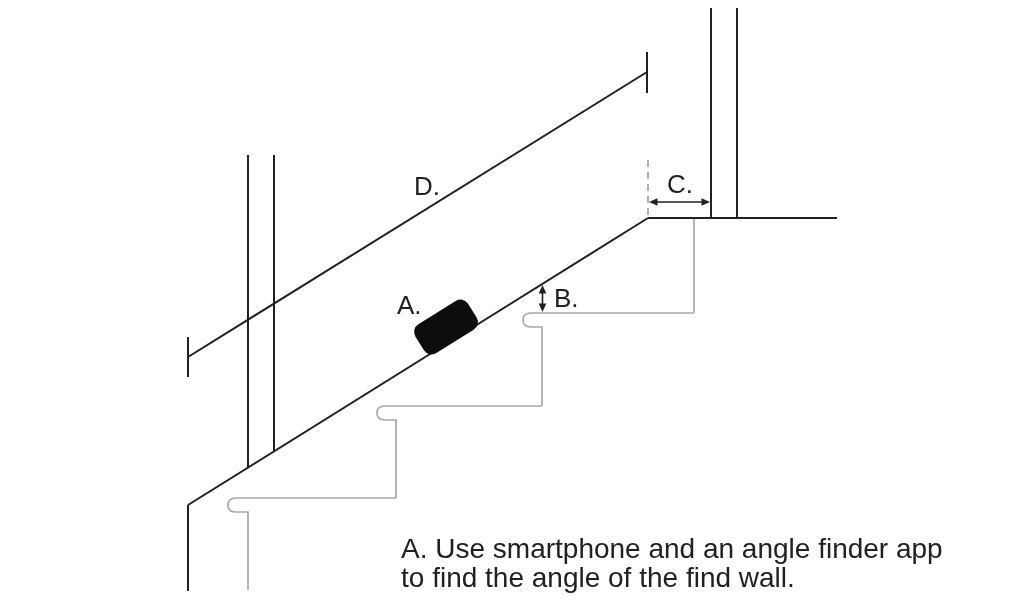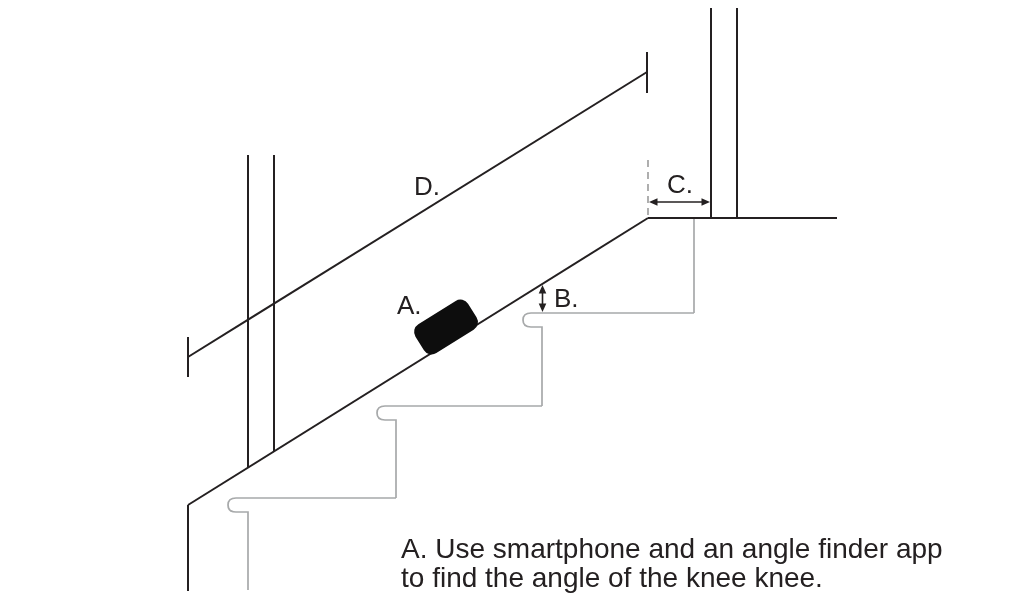--- a/index.html
+++ b/index.html
@@ -74,16 +74,16 @@
     <rect x="415" y="310" width="62" height="34" rx="9" fill="#0d0d0d" transform="rotate(-32 446 327)"></rect>
   </svg>
 
   <div class="lbl" style="left:397px; top:292px;">A.</div>
   <div class="lbl" style="left:554px; top:285px;">B.</div>
   <div class="lbl" style="left:667px; top:171px;">C.</div>
   <div class="lbl" style="left:414px; top:173px;">D.</div>
 
   <div class="caption">
     <div>A. Use smartphone and an angle finder app</div>
-    <div>to find the angle of the knee knee.</div>
+    <div>to find the angle of the find wall.</div>
   </div>
 
 </div>
 
 </body></html>

